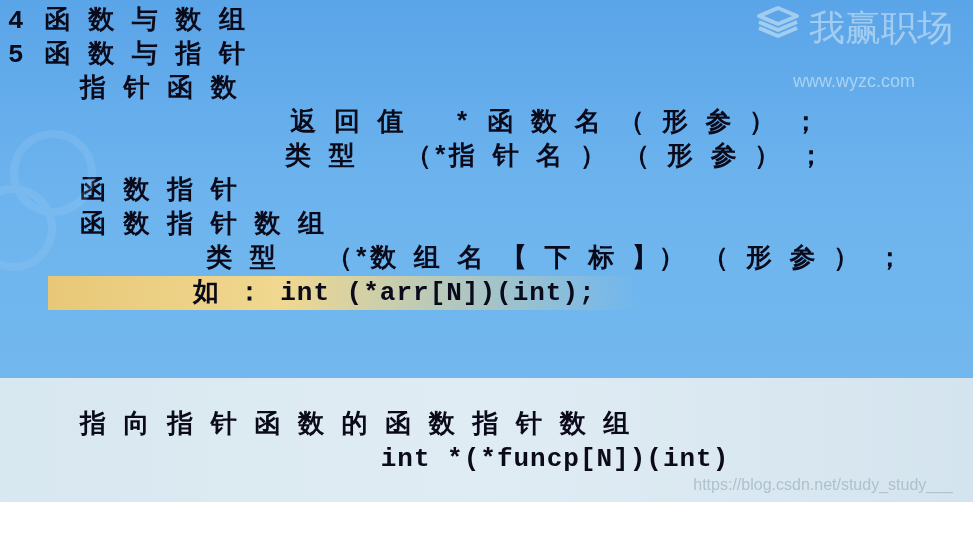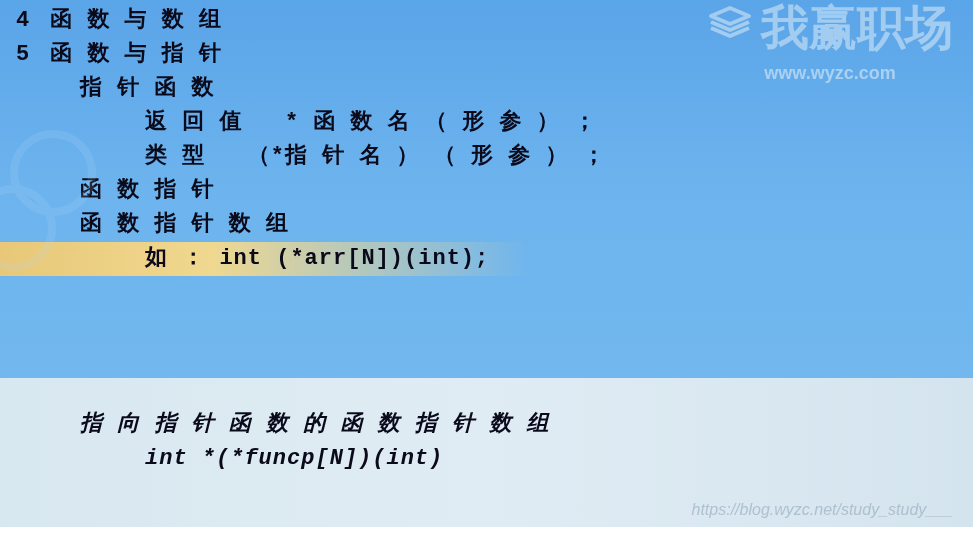--- a/index.html
+++ b/index.html
@@ -22,42 +22,42 @@
     }
     .blue-section {
       background: linear-gradient(to bottom, #5aa4e8 0%, #6db4ee 50%, #72b8ee 100%);
       padding: 4px 0;
       position: relative;
       height: 378px;
     }
     .white-section {
       background: linear-gradient(to right, #d8e8f0 0%, #e0ecf4 50%, #d4e4ee 100%);
       padding: 10px 0 20px 0;
-      height: 149px;
+      height: 124px;
       position: relative;
-      font-style: italic;
     }
     .line {
-      padding: 0 16px;
-      font-size: 22px;
+      padding: 0 8px;
+      font-size: 26px;
       line-height: 34px;
       color: #0a0a1a;
       white-space: pre;
       letter-spacing: 1px;
     }
     .line-number {
       display: inline-block;
       color: #0a0a1a;
       width: 20px;
     }
     .indent-1 {
       padding-left: 80px;
     }
     .indent-2 {
       padding-left: 145px;
+      text-align: center;
     }
     .cursor-block {
       position: absolute;
       left: 8px;
       top: 390px;
       width: 16px;
       height: 28px;
       background: #2a4a6a;
     }
     .yellow-highlight {
@@ -76,28 +76,28 @@
     .watermark-logo {
       display: flex;
       align-items: center;
       gap: 8px;
     }
     .watermark-icon {
       font-size: 44px;
       line-height: 1;
     }
     .watermark-text {
-      font-size: 48px;
-      font-weight: bold;
+      font-size: 36px;
+      font-weight: normal;
       line-height: 1;
     }
     .watermark-url {
       font-size: 18px;
-      font-weight: bold;
-      margin-top: 10px;
+      font-weight: normal;
+      margin-top: 18px;
       color: rgba(200, 225, 245, 0.7);
     }
     .bottom-url {
       position: absolute;
       bottom: 8px;
       right: 20px;
       color: rgba(160, 180, 195, 0.75);
       font-size: 16px;
       font-weight: normal;
       font-family: Arial, sans-serif;
@@ -150,24 +150,25 @@
       <div class="watermark-url">www.wyzc.com</div>
     </div>
 
     <div class="line"><span class="line-number">4</span><span> 函 数 与 数 组</span></div>
     <div class="line"><span class="line-number">5</span><span> 函 数 与 指 针</span></div>
     <div class="line indent-1">指 针 函 数</div>
     <div class="line indent-2">返 回 值   * 函 数 名 （ 形 参 ） ；</div>
     <div class="line indent-2">类 型   （*指 针 名 ） （ 形 参 ） ；</div>
     <div class="line indent-1">函 数 指 针</div>
     <div class="line indent-1">函 数 指 针 数 组</div>
-    <div class="line" style="padding-left:0;"><span class="yellow-highlight" style="padding-left:145px;">如 ： int (*arr[N])(int);</span></div>
+    <div class="line indent-2">类 型   （*数 组 名 【 下 标 】） （ 形 参 ） ；</div>
+    <div class="line" style="padding-left:0;margin-left:48px;"><span class="yellow-highlight" style="padding-left:145px;">如 ： int (*arr[N])(int);</span></div>
   </div>
 
   <div class="cursor-block"></div>
 
   <div class="white-section">
     <div style="height:20px;"></div>
     <div class="line indent-1">指 向 指 针 函 数 的 函 数 指 针 数 组</div>
     <div class="line indent-2">int *(*funcp[N])(int)</div>
-    <div class="bottom-url">https://blog.wyzc.net/study_study___</div>
+    <div class="bottom-url">https://blog.csdn.net/study_study___</div>
   </div>
 </div>
 
 </body></html>

